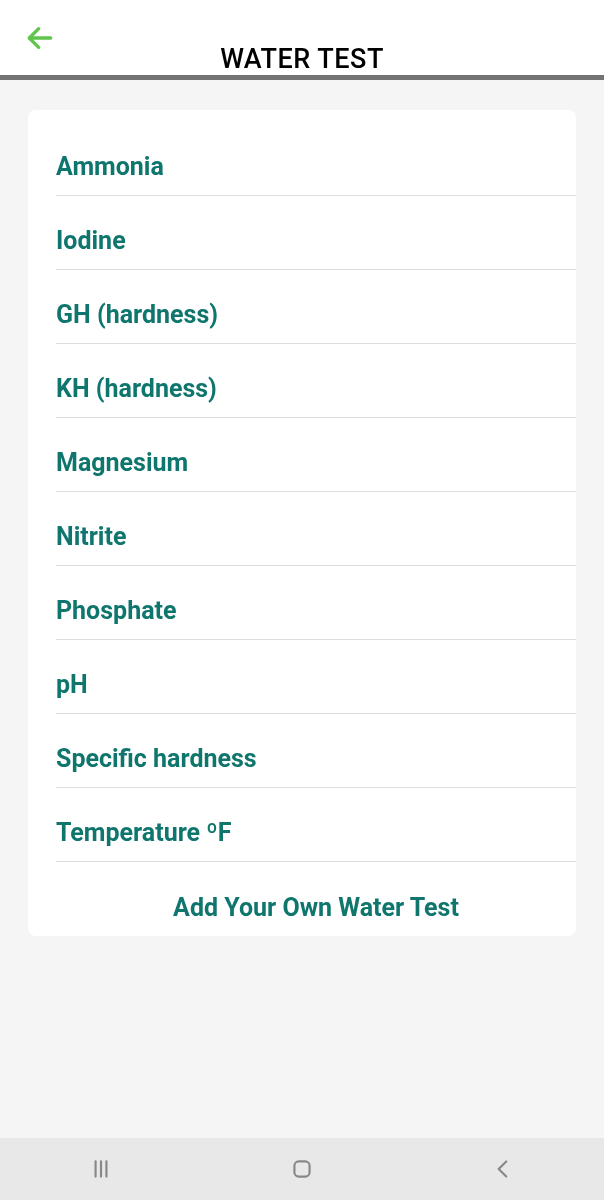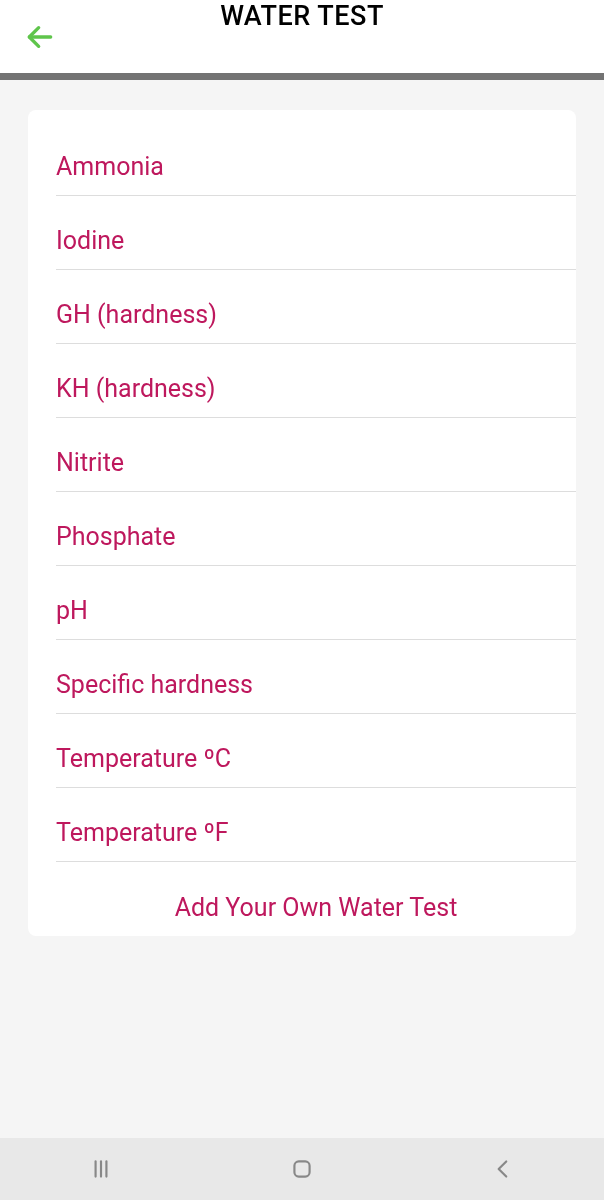--- a/index.html
+++ b/index.html
@@ -14,23 +14,23 @@
       height: 1200px;
       background: #f5f5f5;
       overflow: hidden;
       position: relative;
     }
     
     .header {
       background: #ffffff;
       height: 80px;
       display: flex;
-      align-items: flex-start;
+      align-items: flex-end;
       position: relative;
-      border-bottom: 7px solid #737373;
+      border-bottom: 5px solid #737373;
     }
     
     .back-button {
       position: absolute;
       left: 24px;
       top: 50%;
       transform: translateY(-50%);
       display: flex;
       align-items: center;
       justify-content: center;
@@ -70,22 +70,22 @@
       cursor: pointer;
     }
     
     .list-item:last-child {
       border-bottom: none;
       justify-content: center;
     }
     
     .list-item-label {
       font-size: 25px;
-      color: #be185d;
-      font-weight: 400;
+      color: #0f766e;
+      font-weight: 700;
       margin-top: 16px;
     }
     
     .nav-bar {
       position: absolute;
       bottom: 0;
       left: 0;
       right: 0;
       height: 62px;
       background: #e8e8e8;
@@ -129,33 +129,33 @@
     <div class="list-item">
       <span class="list-item-label">Iodine</span>
     </div>
     <div class="list-item">
       <span class="list-item-label">GH (hardness)</span>
     </div>
     <div class="list-item">
       <span class="list-item-label">KH (hardness)</span>
     </div>
     <div class="list-item">
+      <span class="list-item-label">Magnesium</span>
+    </div>
+    <div class="list-item">
       <span class="list-item-label">Nitrite</span>
     </div>
     <div class="list-item">
       <span class="list-item-label">Phosphate</span>
     </div>
     <div class="list-item">
       <span class="list-item-label">pH</span>
     </div>
     <div class="list-item">
       <span class="list-item-label">Specific hardness</span>
-    </div>
-    <div class="list-item">
-      <span class="list-item-label">Temperature ºC</span>
     </div>
     <div class="list-item">
       <span class="list-item-label">Temperature ºF</span>
     </div>
     <div class="list-item">
       <span class="list-item-label">Add Your Own Water Test</span>
     </div>
   </div>
 </div>
 

